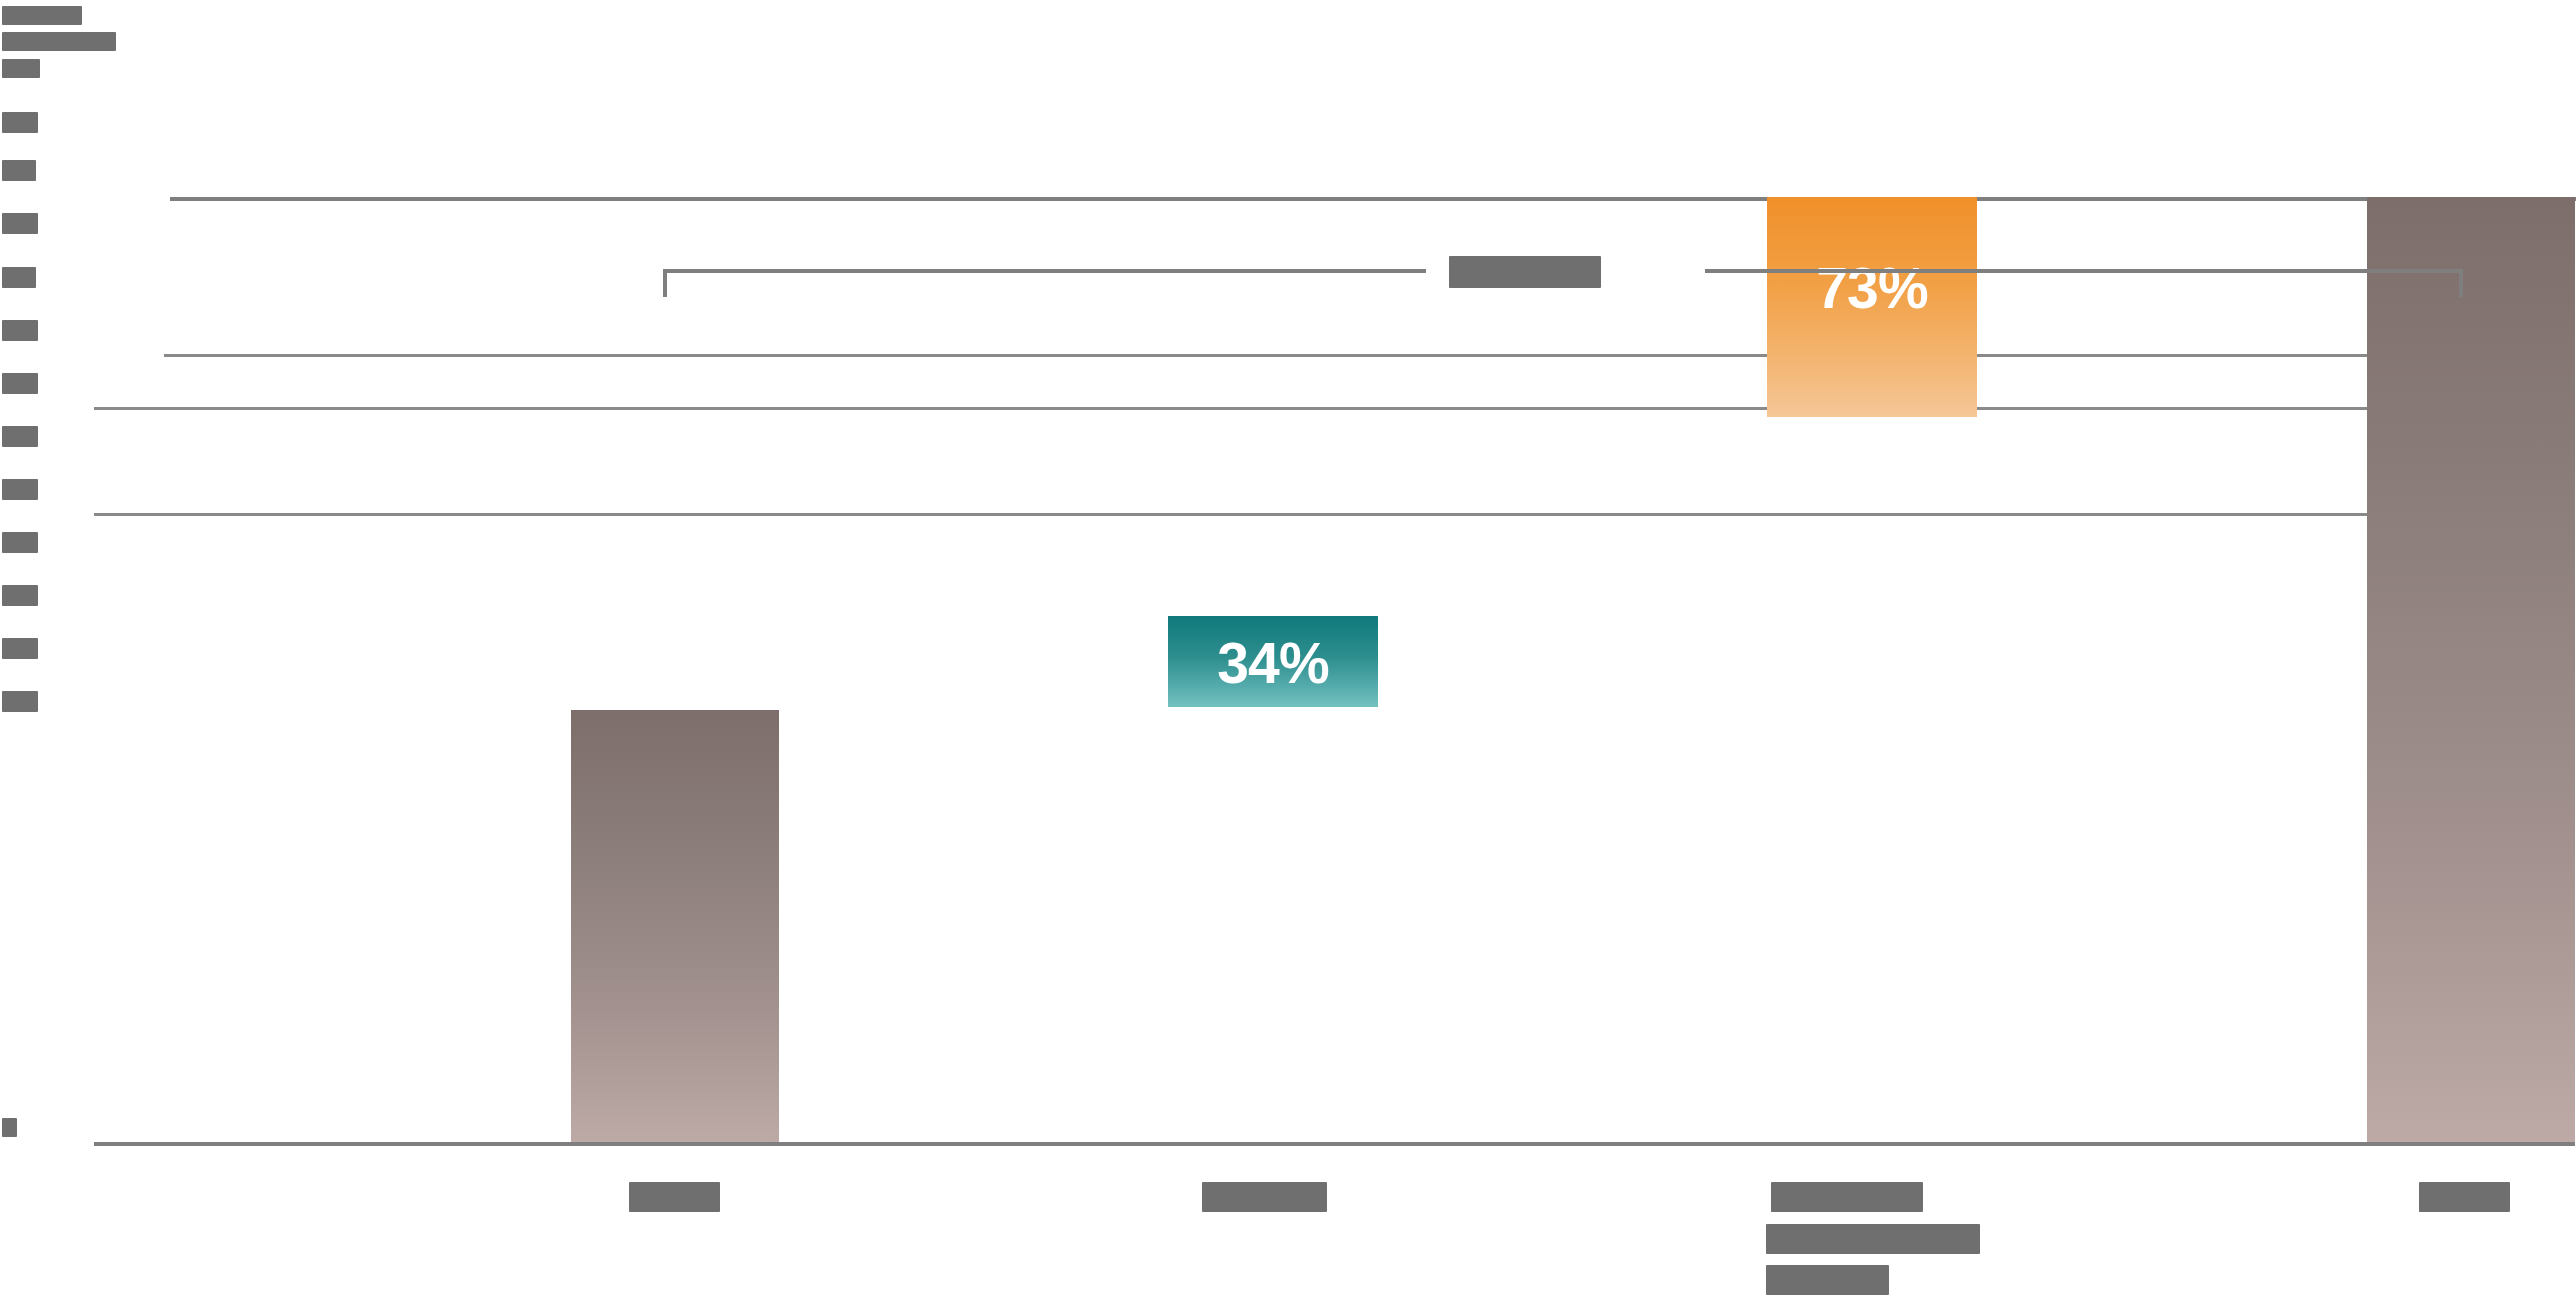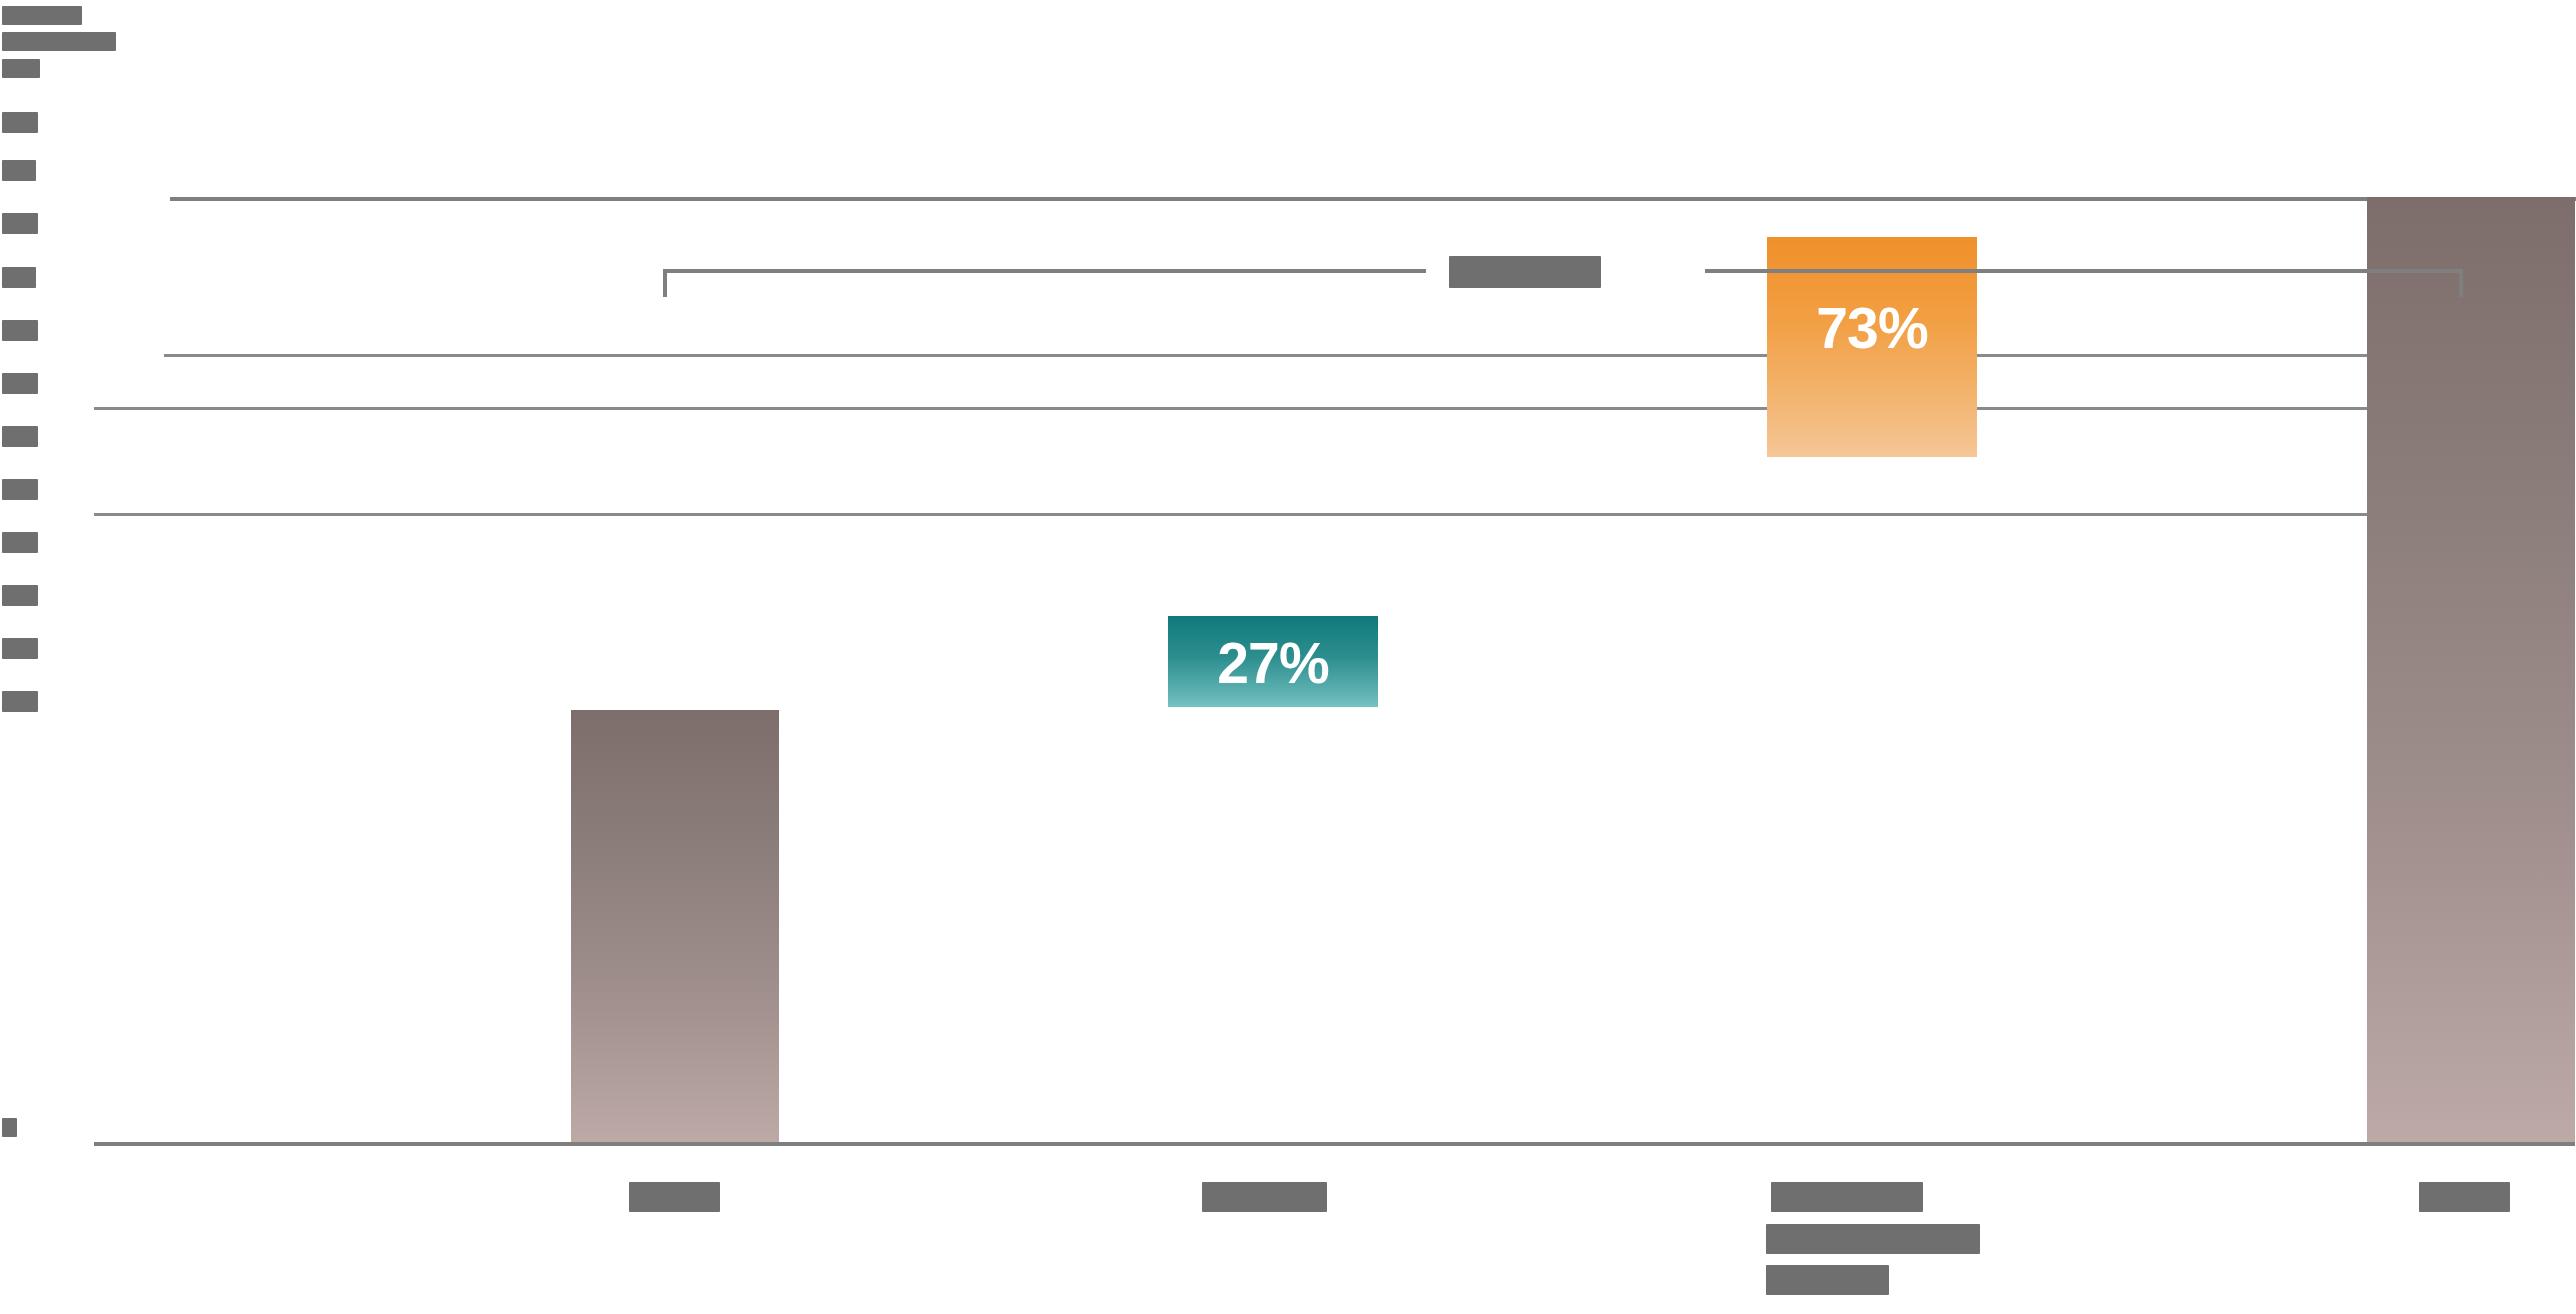--- a/index.html
+++ b/index.html
@@ -109,26 +109,26 @@
     <div class="gridline" style="top:34px;"></div>
     <div class="gridline faint" style="top:191px; left:-5.7px; width:2411px;"></div>
     <div class="gridline faint" style="top:244px; left:-76px; width:2481px;"></div>
     <div class="gridline faint" style="top:350px; left:-76px; width:2481px;"></div>
     <div class="gridline" style="top:979px; left:-76px; width:2481px;"></div>
 
     <div class="bar bar-mauve" style="left:2197px; top:34px; width:208px; height:945px;">
       <div class="bar-label" style="top:40%;"></div>
     </div>
 
-    <div class="bar bar-orange" style="left:1597px; top:34px; width:210px; height:220px;margin-top:40px;">
+    <div class="bar bar-orange" style="left:1597px; top:34px; width:210px; height:220px;">
       <div class="bar-label" style="top:63px;">73%</div>
     </div>
 
     <div class="bar bar-teal" style="left:998px; top:453px; width:210px; height:91px;">
-      <div class="bar-label" style="top:19px;">27%</div>
+      <div class="bar-label" style="top:19px;">34%</div>
     </div>
 
     <div class="bar bar-mauve" style="left:401px; top:547px; width:208px; height:432px;">
       <div class="bar-label" style="top:40%;"></div>
     </div>
 
   </div>
 
   <div id="bracket" style="left:663px; top:269px; width:1799px; height:38px;">
     <div class="bline" style="left:0px;    width:763px;"></div>

